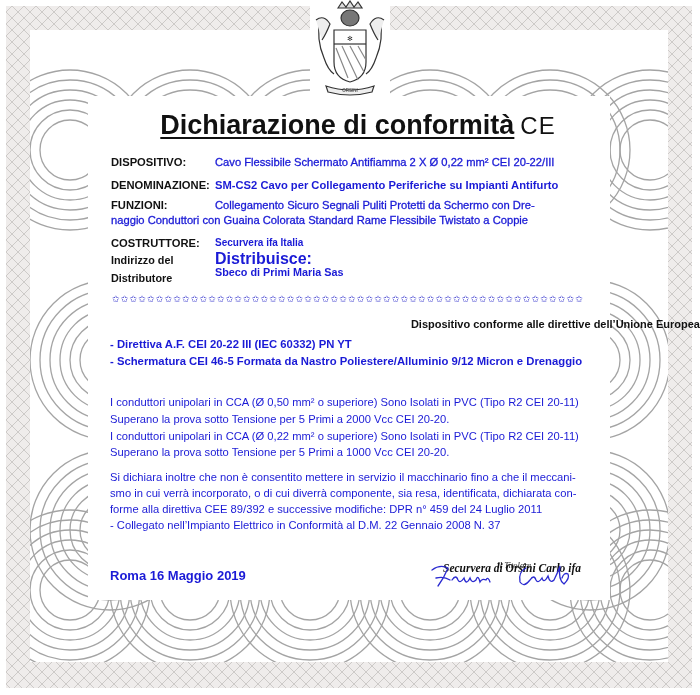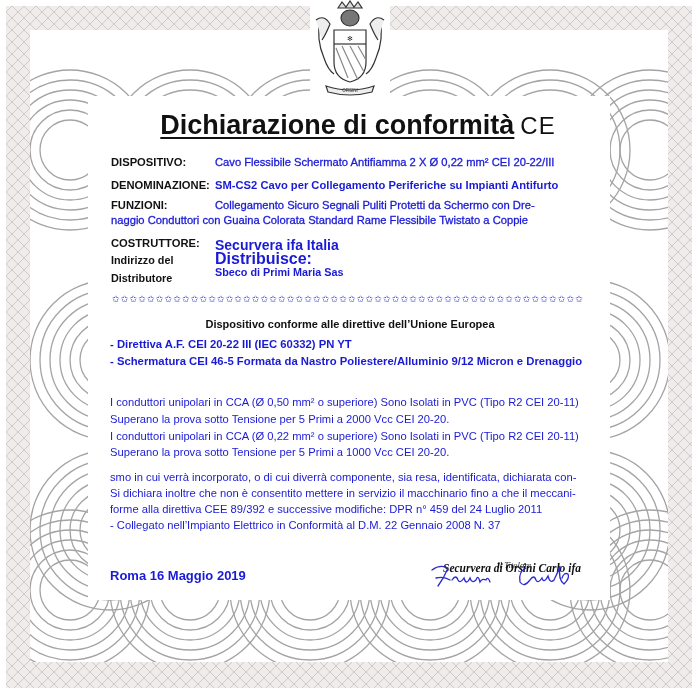--- a/index.html
+++ b/index.html
@@ -9,21 +9,21 @@
   .guilloche{position:absolute;left:30px;top:30px;width:638px;height:632px;background:#fff;overflow:hidden;}
   .panel{position:absolute;left:88px;top:96px;width:522px;height:504px;background:#fff;}
   .crest{position:absolute;left:310px;top:0;width:80px;height:98px;}
   .title{position:absolute;left:0;right:0;top:110px;text-align:center;font-size:27px;font-weight:bold;color:#111;padding-left:16px;}
   .title .t{text-decoration:underline;text-underline-offset:3px;}
   .title .ce{font-weight:normal;font-size:24px;margin-left:6px;letter-spacing:1px;}
   .row{position:absolute;left:111px;font-size:11.2px;font-weight:bold;}
   .lbl{position:absolute;left:0;color:#111;white-space:nowrap;}
   .val{position:absolute;color:#1a1ad6;white-space:nowrap;}
   .stars{position:absolute;left:112px;top:294px;width:478px;font-size:9px;color:#3333cc;letter-spacing:1.2px;white-space:nowrap;overflow:hidden;}
-  .conf-title{position:absolute;left:0;right:0;top:318px;text-align:center;font-size:11px;font-weight:bold;color:#111;}
+  .conf-title{position:absolute;left:0;right:0;top:318px;text-align:right;font-size:11px;font-weight:bold;color:#111;}
   .list{position:absolute;left:110px;top:336px;font-size:11.3px;font-weight:bold;color:#1a1ad6;line-height:16.5px;}
   .para{position:absolute;left:110px;font-size:11.2px;color:#1a1ad6;line-height:16.8px;white-space:nowrap;}
   .date{position:absolute;left:110px;top:568px;font-size:13px;font-weight:bold;color:#1a1ad6;}
   .sigco{position:absolute;left:443px;top:547px;font-family:"Liberation Serif",serif;font-style:italic;font-weight:bold;font-size:11.5px;color:#111;margin-top:15px;}
   .sigtit{position:absolute;left:497px;top:560px;font-family:"Liberation Serif",serif;font-style:italic;font-size:8.5px;color:#111;text-align:right;}
   .sign{position:absolute;left:430px;top:558px;width:150px;height:34px;}
 </style>
 </head>
 <body>
 
@@ -178,21 +178,21 @@
   <span class="lbl">DENOMINAZIONE:</span>
   <span class="val" style="left:104px">SM-CS2 Cavo per Collegamento Periferiche su Impianti Antifurto</span>
 </div>
 <div class="row" style="top:199px">
   <span class="lbl">FUNZIONI:</span>
   <span class="val" style="left:104px;font-weight:normal;-webkit-text-stroke:0.3px #1a1ad6">Collegamento Sicuro Segnali Puliti Protetti da Schermo con Dre-</span>
   <span class="val" style="left:0;top:15px;font-weight:normal;-webkit-text-stroke:0.3px #1a1ad6">naggio Conduttori con Guaina Colorata Standard Rame Flessibile Twistato a Coppie</span>
 </div>
 <div class="row" style="top:237px">
   <span class="lbl">COSTRUTTORE:</span>
-  <span class="val" style="left:104px;font-size:14px">Securvera ifa Italia</span>
+  <span class="val" style="left:104px;font-size:10px">Securvera ifa Italia</span>
 </div>
 <div class="row" style="top:254px">
   <span class="lbl" style="font-size:10.8px">Indirizzo del</span>
   <span class="val" style="left:104px;top:-4px;font-size:16px">Distribuisce:</span>
 </div>
 <div class="row" style="top:272px">
   <span class="lbl" style="font-size:10.8px">Distributore</span>
   <span class="val" style="left:104px;top:-6px;font-size:10.8px">Sbeco di Primi Maria Sas</span>
 </div>
 
@@ -206,22 +206,22 @@
 </div>
 
 <div class="para" style="top:394px">
   <div>I conduttori unipolari in CCA (Ø 0,50 mm² o superiore) Sono Isolati in PVC (Tipo R2 CEI 20-11)</div>
   <div>Superano la prova sotto Tensione per 5 Primi a 2000 Vcc CEI 20-20.</div>
   <div>I conduttori unipolari in CCA (Ø 0,22 mm² o superiore) Sono Isolati in PVC (Tipo R2 CEI 20-11)</div>
   <div>Superano la prova sotto Tensione per 5 Primi a 1000 Vcc CEI 20-20.</div>
 </div>
 
 <div class="para" style="top:469px;line-height:16px">
+  <div>Si dichiara inoltre che non è consentito mettere in servizio il macchinario fino a che il meccani-</div>
   <div>smo in cui verrà incorporato, o di cui diverrà componente, sia resa, identificata, dichiarata con-</div>
-  <div>Si dichiara inoltre che non è consentito mettere in servizio il macchinario fino a che il meccani-</div>
   <div>forme alla direttiva CEE 89/392 e successive modifiche: DPR n° 459 del 24 Luglio 2011</div>
   <div>- Collegato nell’Impianto Elettrico in Conformità al D.M. 22 Gennaio 2008 N. 37</div>
 </div>
 
 <div class="date">Roma 16 Maggio 2019</div>
 
 <div class="sigco">Securvera di Orsini Carlo ifa</div>
 <div class="sigtit">Il Titolare</div>
 <svg class="sign" viewBox="0 0 150 34">
   <g fill="none" stroke="#2a2ad0" stroke-width="1.3" stroke-linecap="round">

